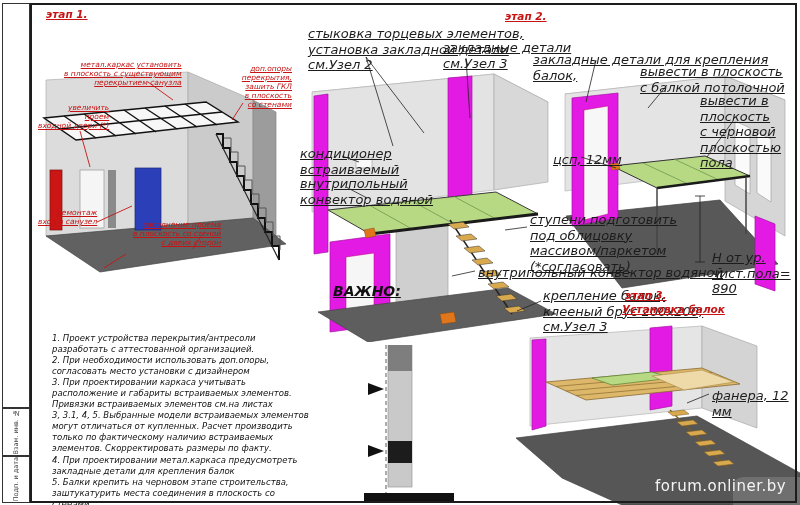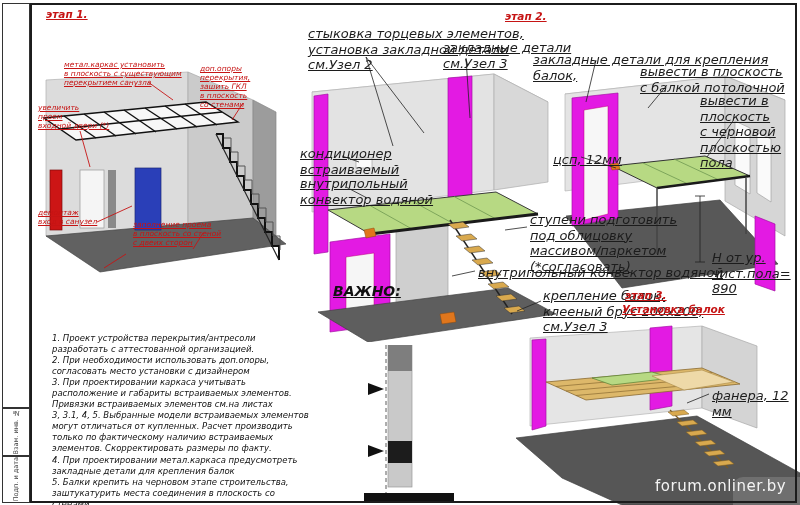--- a/index.html
+++ b/index.html
@@ -2,21 +2,21 @@
 <html><head>
 <meta charset="utf-8">
 <style>
   * { margin:0; padding:0; box-sizing:border-box; }
   html,body { width:800px; height:505px; }
   body { font-family:"DejaVu Sans", sans-serif; background:#fff; }
   #sheet { position:relative; width:800px; height:505px; background:#ffffff; overflow:hidden; }
   svg.draw { position:absolute; z-index:1; }
   #leaders { position:absolute; left:0; top:0; z-index:2; pointer-events:none; }
   .lbl { position:absolute; z-index:3; white-space:pre-line; line-height:1.2; }
-  .red { color:#c61414; font-style:italic; font-size:7.5px; text-decoration:underline; }
+  .red { color:#c61414; font-style:italic; font-size:7.5px; text-decoration:underline;text-align:right; }
   .blk { color:#1c1c1c; font-style:italic; font-size:13px; text-decoration:underline; }
   .title { color:#c61414; font-style:italic; font-weight:bold; font-size:10.5px; text-decoration:underline; white-space:pre-line;text-align:center; }
   .imp-title { color:#111; font-style:italic; font-weight:bold; font-size:14px; text-decoration:underline; }
   .imp-text { color:#111; font-style:italic; font-size:7.5px; text-decoration:underline; }
   .notes { color:#111; font-style:italic; font-size:8.5px; line-height:1.3; white-space:pre-line; }
   .frame-line { position:absolute; background:#1c1c1c; z-index:5; }
   .stamp-cell { position:absolute; left:2px; width:28px; border:1px solid #333; display:flex; align-items:center; justify-content:center; z-index:5; background:#fff; }
   .stamp-label { writing-mode:vertical-rl; transform:rotate(180deg); font-size:6.5px; color:#444; white-space:nowrap; }
   .watermark { position:absolute; left:655px; top:477px; z-index:6; color:#f4f4f4; font-size:15px; letter-spacing:0.5px; }
   .wm-corner { position:absolute; left:733px; top:477px; width:67px; height:28px; background:#6f6f6f; border-radius:10px 0 0 0; z-index:4; }

